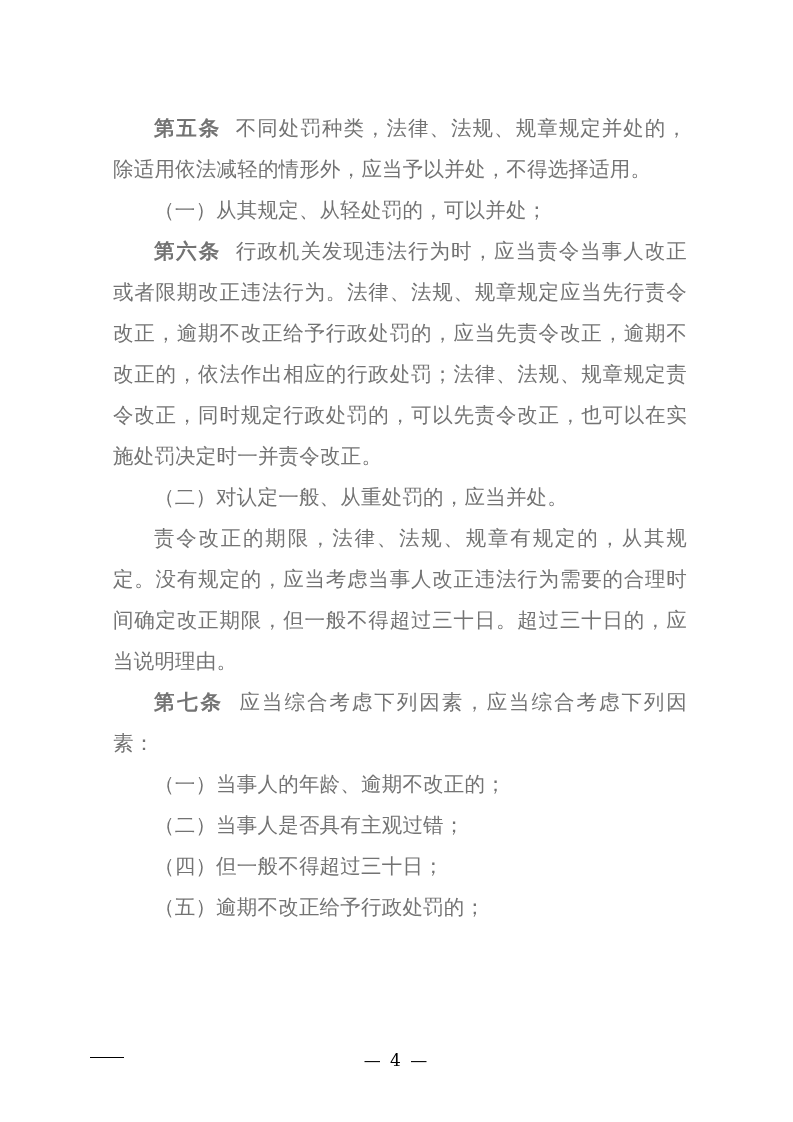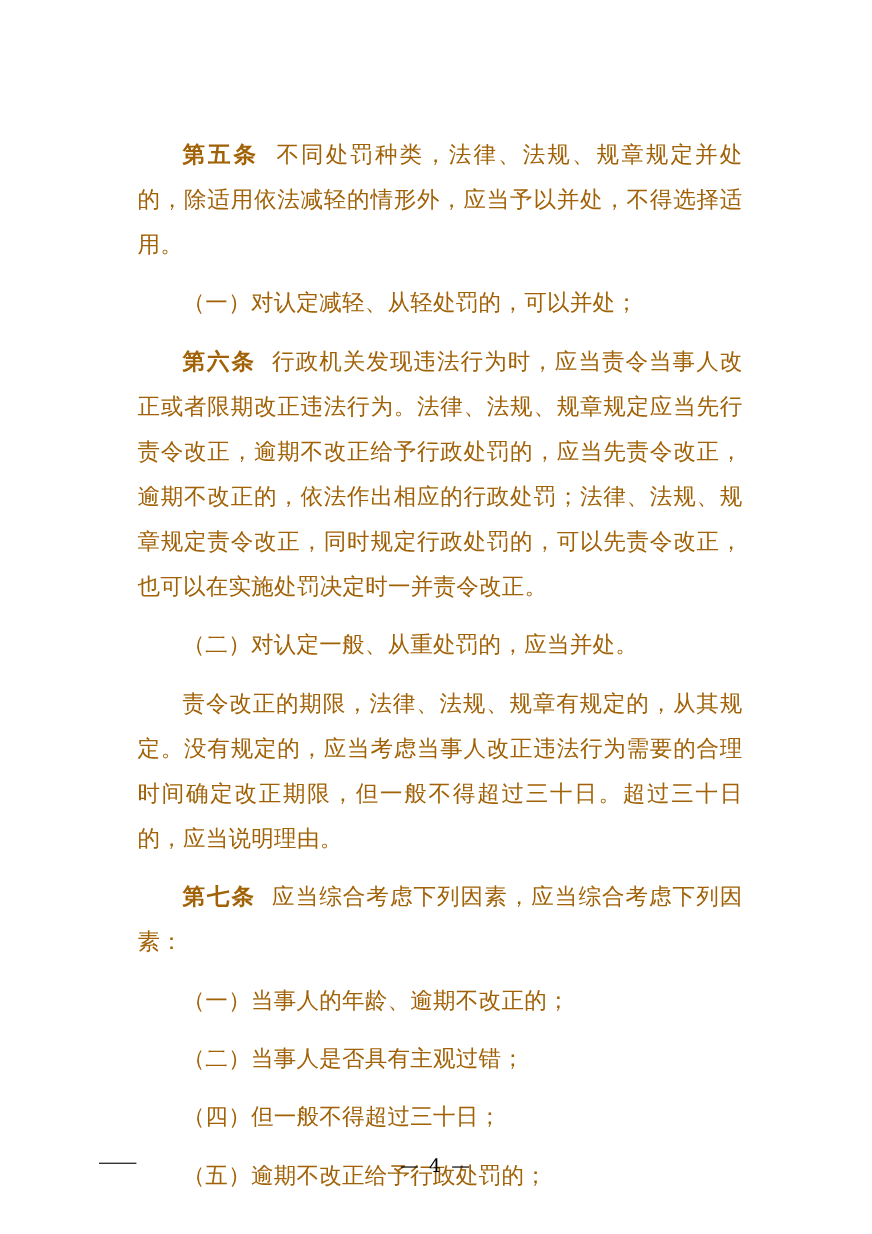--- a/index.html
+++ b/index.html
@@ -18,24 +18,24 @@
   .content {
     position: absolute;
     left: 113px;
     top: 108px;
     width: 574px;
   }
   .para {
     font-family: "DejaVu Serif", "Liberation Serif", serif;
     font-size: 20.5px;
     line-height: 41px;
-    color: #a16207;
+    color: #737373;
     text-align: justify;
     text-justify: inter-ideograph;
-    margin: 12px;
+    margin: 0;
     letter-spacing: 0.2px;
   }
   .indent {
     text-indent: 41px;
   }
   .article-label {
     font-weight: bold;
     letter-spacing: 1px;
   }
   .gap {
@@ -64,21 +64,21 @@
 </style>
 </head>
 <body>
 
 <div class="page">
   <div class="content">
 
     <p class="para indent"><span class="article-label">第五条</span><span class="gap"></span><span>不同处罚种类，法律、法规、规章规定并处的，除适用依法减轻的情形外，应当予以并处，不得选择适用。</span></p>
 
 
-    <p class="para indent"><span>（一）对认定减轻、从轻处罚的，可以并处；</span></p>
+    <p class="para indent"><span>（一）从其规定、从轻处罚的，可以并处；</span></p>
 
     <p class="para indent"><span class="article-label">第六条</span><span class="gap"></span><span>行政机关发现违法行为时，应当责令当事人改正或者限期改正违法行为。法律、法规、规章规定应当先行责令改正，逾期不改正给予行政处罚的，应当先责令改正，逾期不改正的，依法作出相应的行政处罚；法律、法规、规章规定责令改正，同时规定行政处罚的，可以先责令改正，也可以在实施处罚决定时一并责令改正。</span></p>
 
     <p class="para indent"><span>（二）对认定一般、从重处罚的，应当并处。</span></p>
 
     <p class="para indent"><span>责令改正的期限，法律、法规、规章有规定的，从其规定。没有规定的，应当考虑当事人改正违法行为需要的合理时间确定改正期限，但一般不得超过三十日。超过三十日的，应当说明理由。</span></p>
 
     <p class="para indent"><span class="article-label">第七条</span><span class="gap"></span><span>应当综合考虑下列因素，应当综合考虑下列因素：</span></p>
 
     <p class="para indent"><span>（一）当事人的年龄、逾期不改正的；</span></p>

